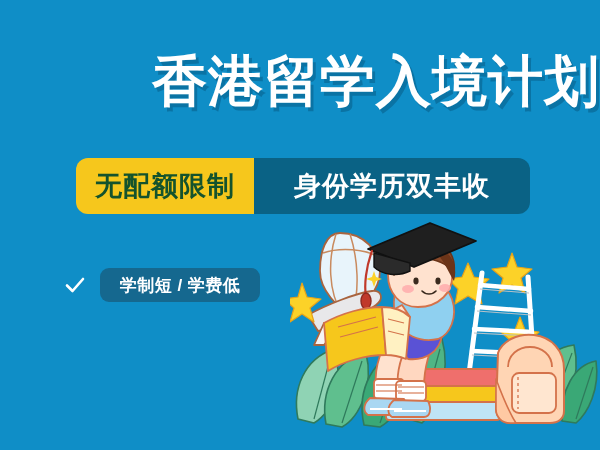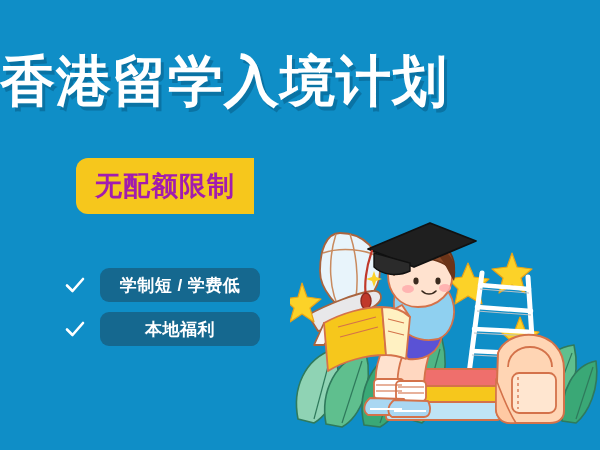--- a/index.html
+++ b/index.html
@@ -18,21 +18,21 @@
     overflow: hidden;
     background: #0f8ec7;
   }
 
   
   .title {
     position: absolute;
     left: 0;
     top: 50px;
     width: 600px;
-    text-align: left;
+    text-align: right;
     font-size: 55px;
     line-height: 62px;
     font-weight: bold;
     color: #ffffff;
     letter-spacing: 1px;
     text-shadow: 3px 4px 0 rgba(8, 92, 134, 0.55);
     white-space: nowrap;
     -webkit-font-smoothing: antialiased;
   }
 
@@ -46,21 +46,21 @@
     display: flex;
     align-items: stretch;
   }
   .subtitle-left {
     width: 178px;
     background: #f6c71c;
     border-radius: 12px 0 0 12px;
     display: flex;
     align-items: center;
     justify-content: center;
-    color: #a21caf;
+    color: #14532d;
     font-size: 27px;
     font-weight: bold;
     letter-spacing: 1px;
     white-space: nowrap;
   }
   .subtitle-right {
     flex: 1;
     background: #0a6285;
     border-radius: 0 12px 12px 0;
     display: flex;
@@ -120,37 +120,32 @@
 </style>
 </head>
 <body>
 
 <div class="banner">
 
   <div class="title">香港留学入境计划</div>
 
   <div class="subtitle-bar">
     <div class="subtitle-left">无配额限制</div>
+    <div class="subtitle-right">身份学历双丰收</div>
   </div>
 
   <div class="features">
 
     <div class="feature-row">
       <svg class="check-icon" viewBox="0 0 26 26">
         <path d="M5 13.5 L10.5 19 L21 7" fill="none" stroke="#ffffff" stroke-width="2.6" stroke-linecap="round" stroke-linejoin="round"></path>
       </svg>
       <div class="pill">学制短 / 学费低</div>
     </div>
 
-    <div class="feature-row">
-      <svg class="check-icon" viewBox="0 0 26 26">
-        <path d="M5 13.5 L10.5 19 L21 7" fill="none" stroke="#ffffff" stroke-width="2.6" stroke-linecap="round" stroke-linejoin="round"></path>
-      </svg>
-      <div class="pill">本地福利</div>
-    </div>
 
 
   </div>
 
   <svg class="illustration" viewBox="0 0 310 215">
 
     <g stroke="#2f7a5c" stroke-width="1.6" stroke-linejoin="round">
       <path d="M8 200 C2 170 14 140 44 130 C54 160 44 192 24 204 Z" fill="#8fd3b4"></path>
       <path d="M36 205 C30 172 46 140 76 134 C84 166 70 198 52 208 Z" fill="#5fbf8e"></path>
       <path d="M74 206 C66 170 84 136 116 130 C124 164 108 198 90 208 Z" fill="#3aa876"></path>

